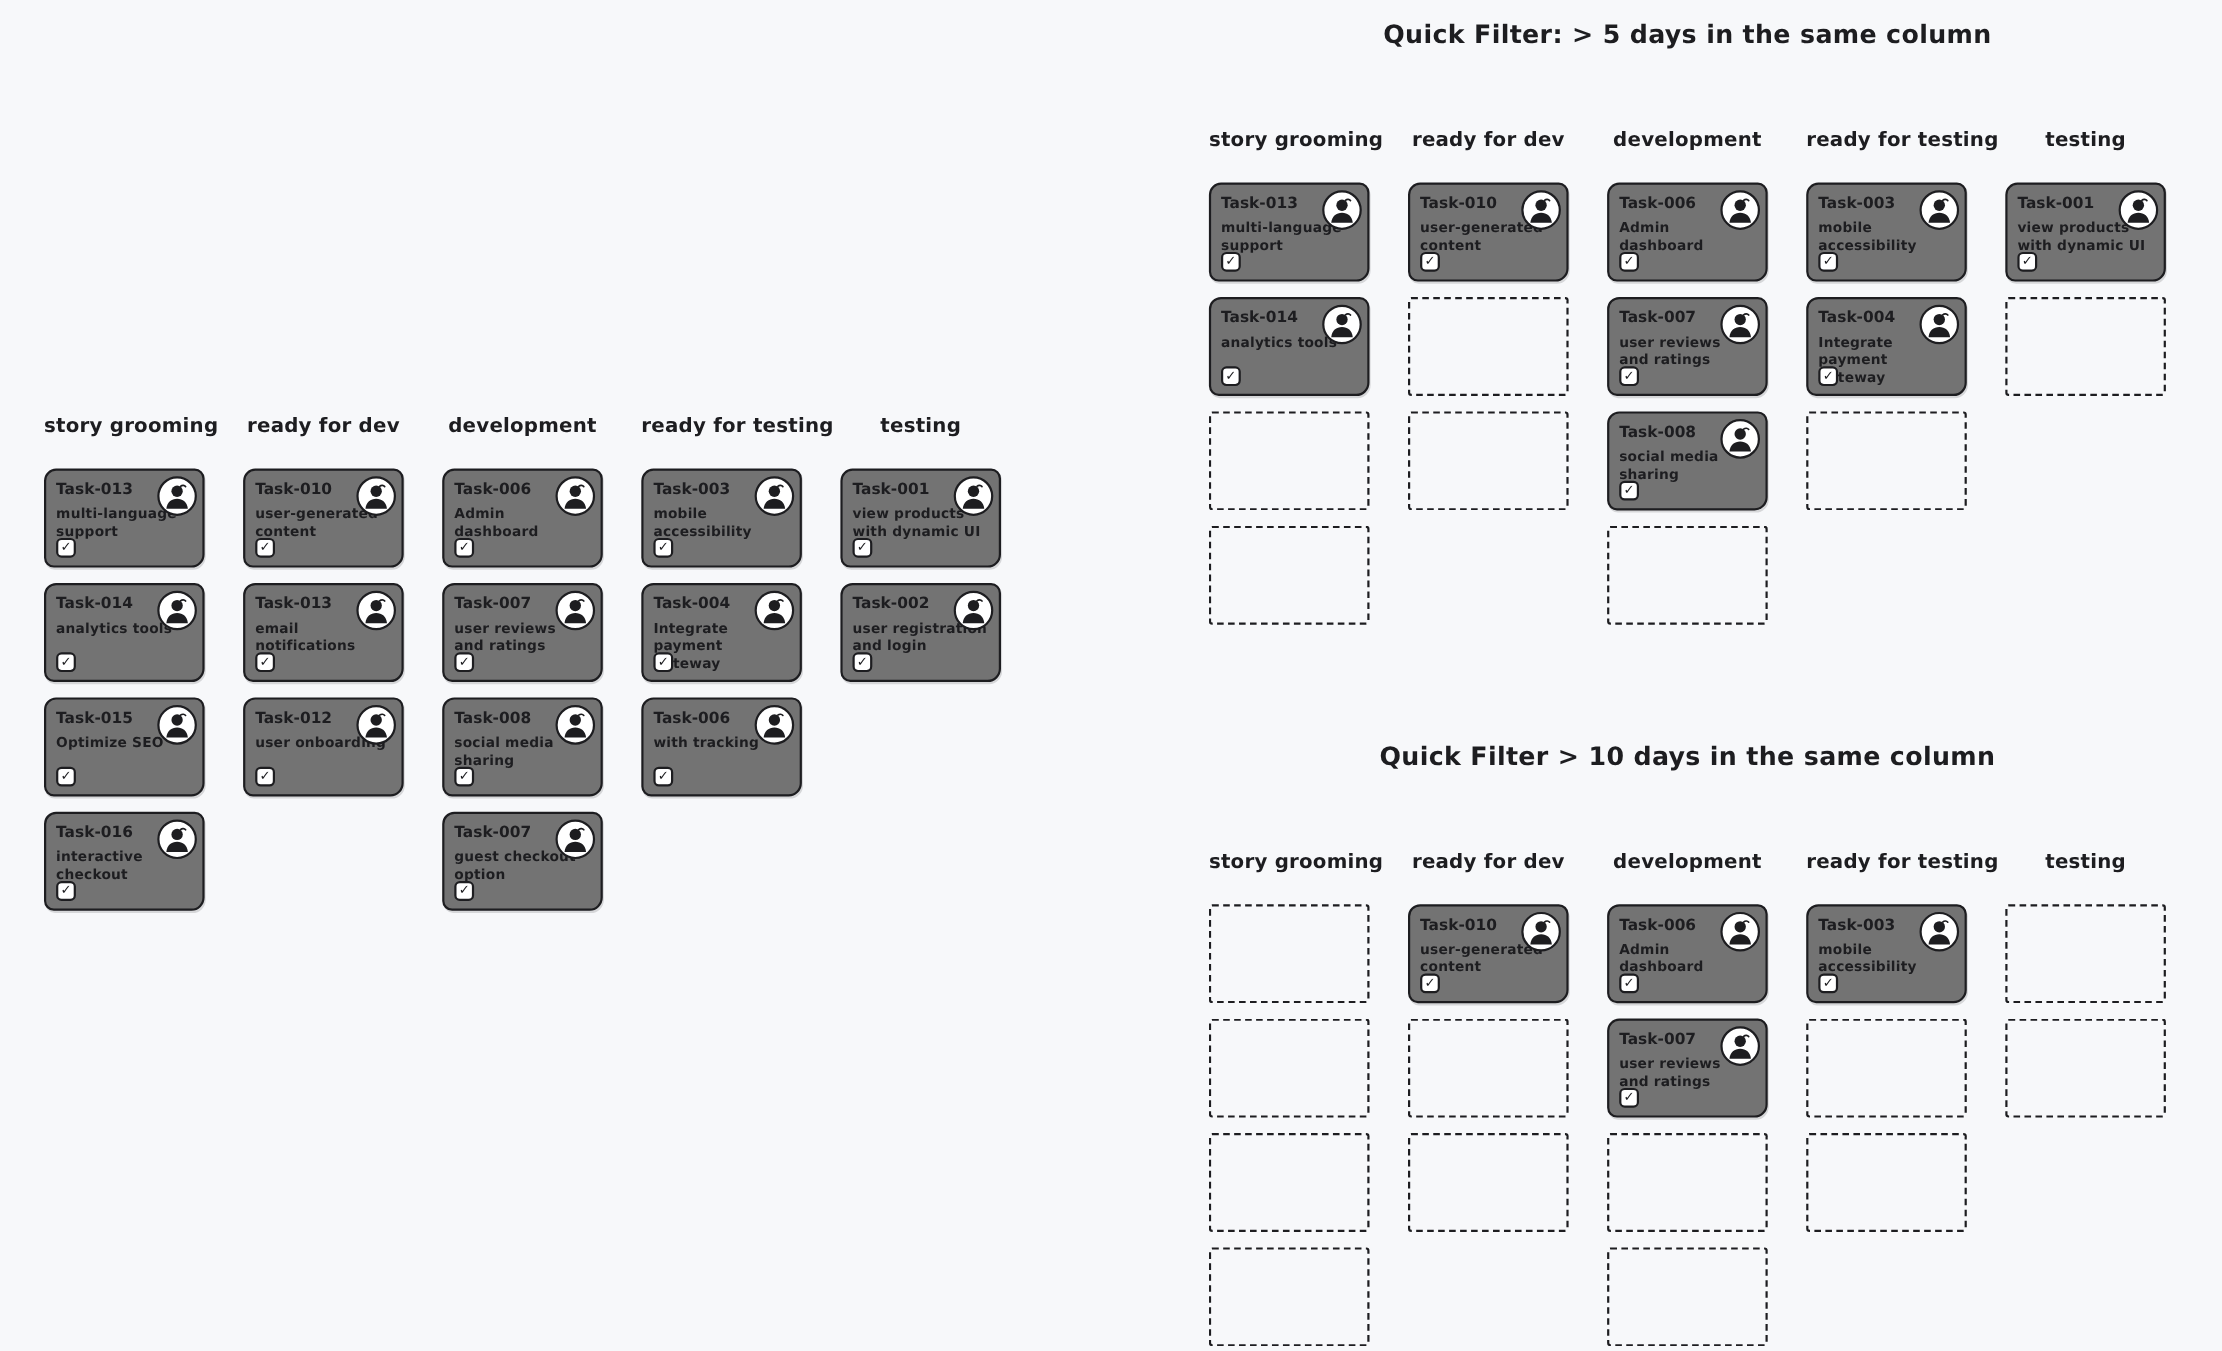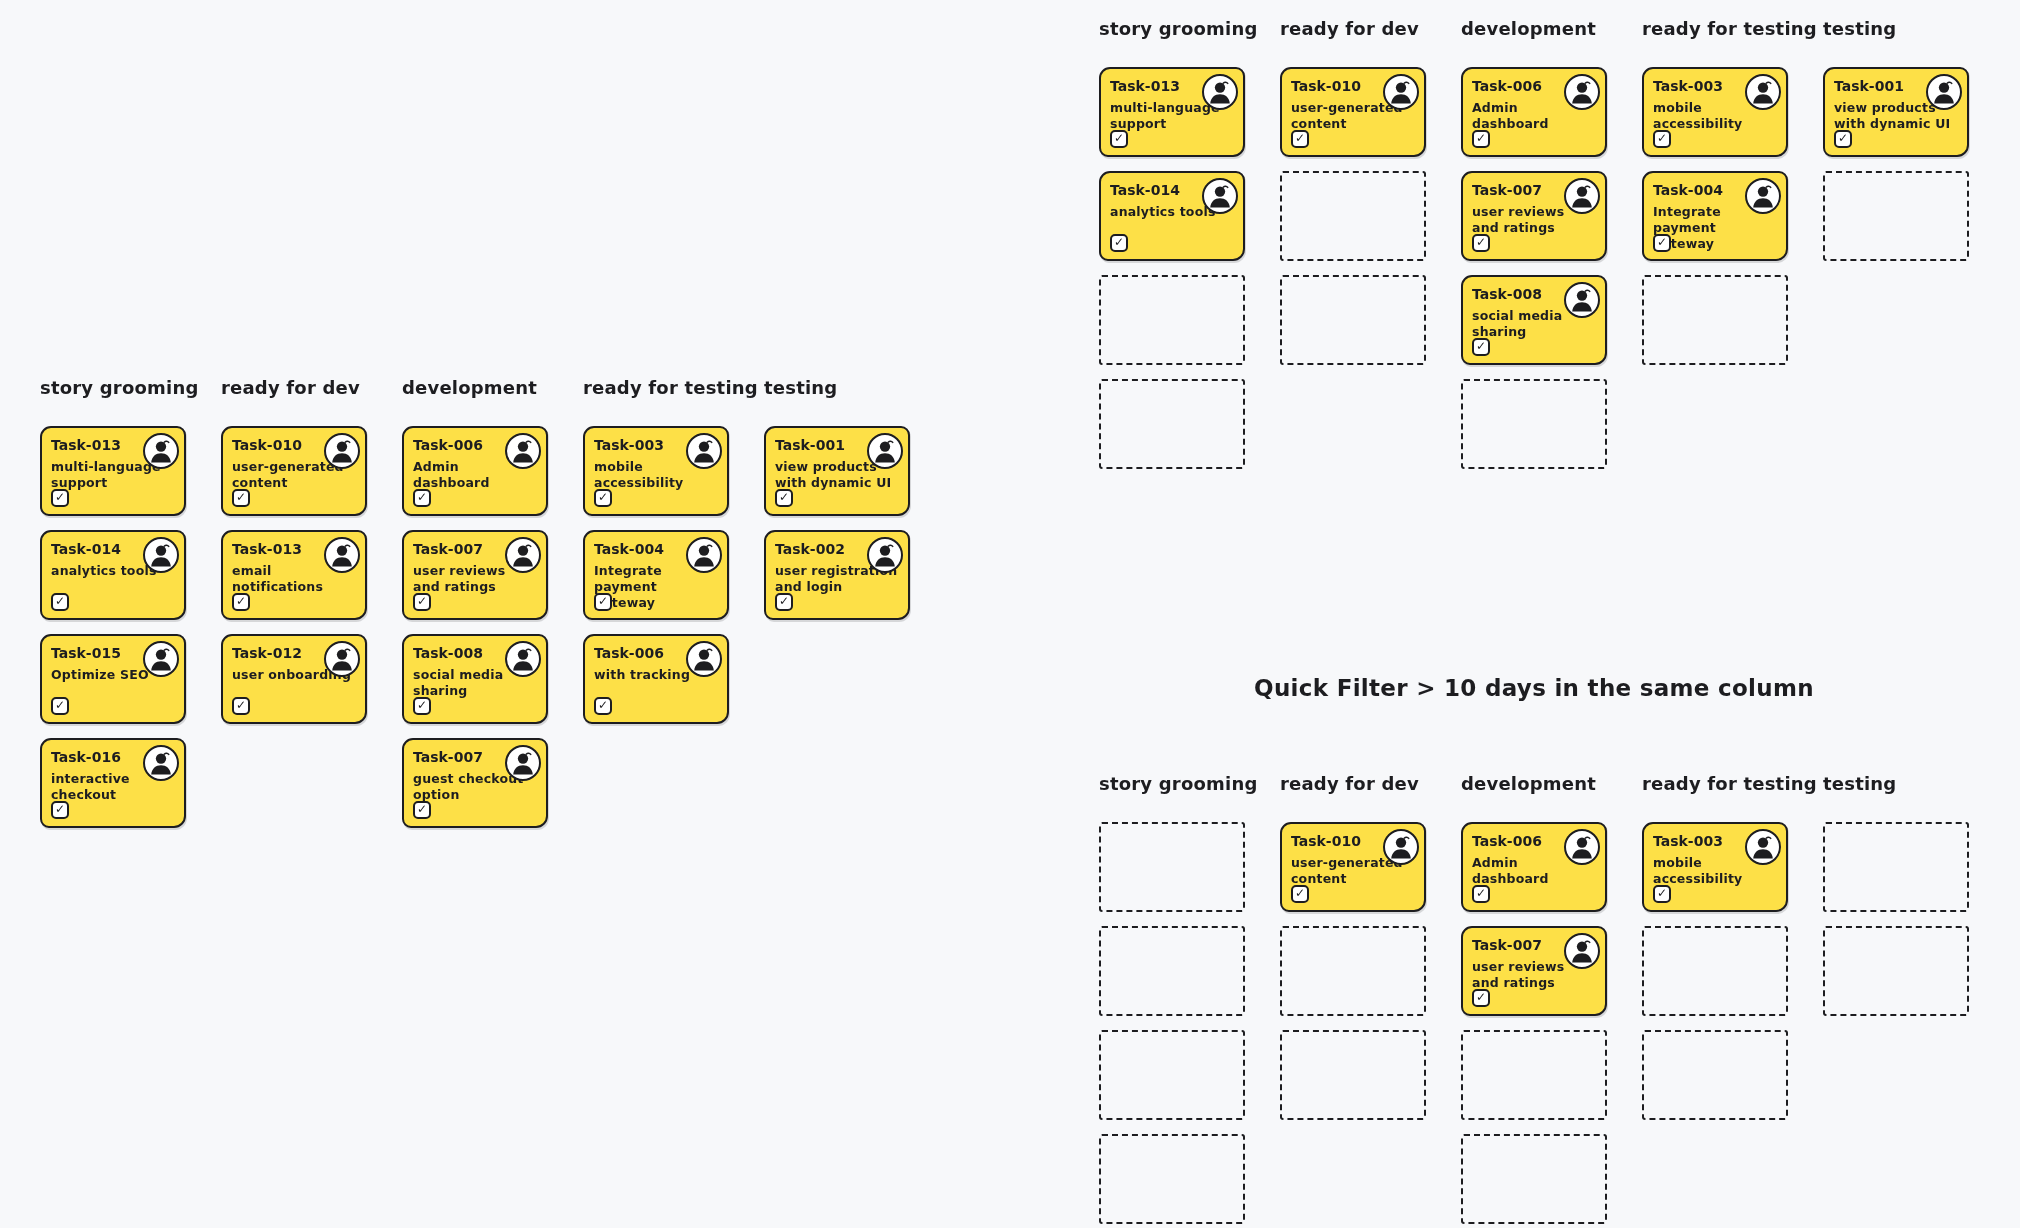--- a/index.html
+++ b/index.html
@@ -14,27 +14,27 @@
   .board-filter5{left:1099px;top:16px;}
   .board-filter10{left:1099px;top:672px;}
   .board-title{
     width:870px;text-align:center;white-space:nowrap;
     font-size:23px;font-weight:bold;line-height:32px;letter-spacing:.3px;
     margin-bottom:67px;
   }
   .columns{display:flex;gap:35px;}
   .column{width:146px;flex:none;}
   .col-header{
-    height:26px;line-height:26px;white-space:nowrap;
+    height:26px;line-height:26px;text-align:center;white-space:nowrap;
     font-size:18px;font-weight:bold;letter-spacing:.2px;margin-bottom:25px;
   }
   .slots{display:flex;flex-direction:column;gap:14px;}
   .card{
     position:relative;box-sizing:border-box;height:90px;
-    background:#fde047;border:2px solid var(--ink,#1d1d20);
+    background:#737373;border:2px solid var(--ink,#1d1d20);
     border-radius:11px 9px 12px 9px;
     padding:8px 9px;
     box-shadow:1px 2px 0 rgba(29,29,32,.15);
   }
   .task-id{font-size:14px;font-weight:bold;line-height:18px;}
   .task-summary{
     font-size:12.5px;font-weight:600;line-height:16px;margin-top:5px;
     white-space:pre-line;letter-spacing:.2px;
   }
   .avatar{
@@ -285,20 +285,21 @@
               <div class="task-id">Task-002</div>
               <div class="task-summary">user registration
 and login</div>
               <span class="checkbox">✓</span>
             </div>
           </div>
         </div>
       </div>
     </div>
     <div class="board board-filter5">
+      <div class="board-title">Quick Filter: &gt; 5 days in the same column</div>
       <div class="columns">
         <div class="column">
           <div class="col-header">story grooming</div>
           <div class="slots">
             <div class="card">
               <span class="avatar">
                 <svg viewBox="0 0 36 36" aria-hidden="true">
                   <circle cx="18" cy="13" r="5.8" fill="#1d1d20"></circle>
                   <path d="M7 31c.6-6.8 5.2-10.4 11-10.4s10.4 3.6 11 10.4z" fill="#1d1d20"></path>
                   <path d="M21.5 8.1c1.7-1.5 4-1.3 5.2.2" fill="none" stroke="#1d1d20" stroke-width="1.7" stroke-linecap="round"></path>

